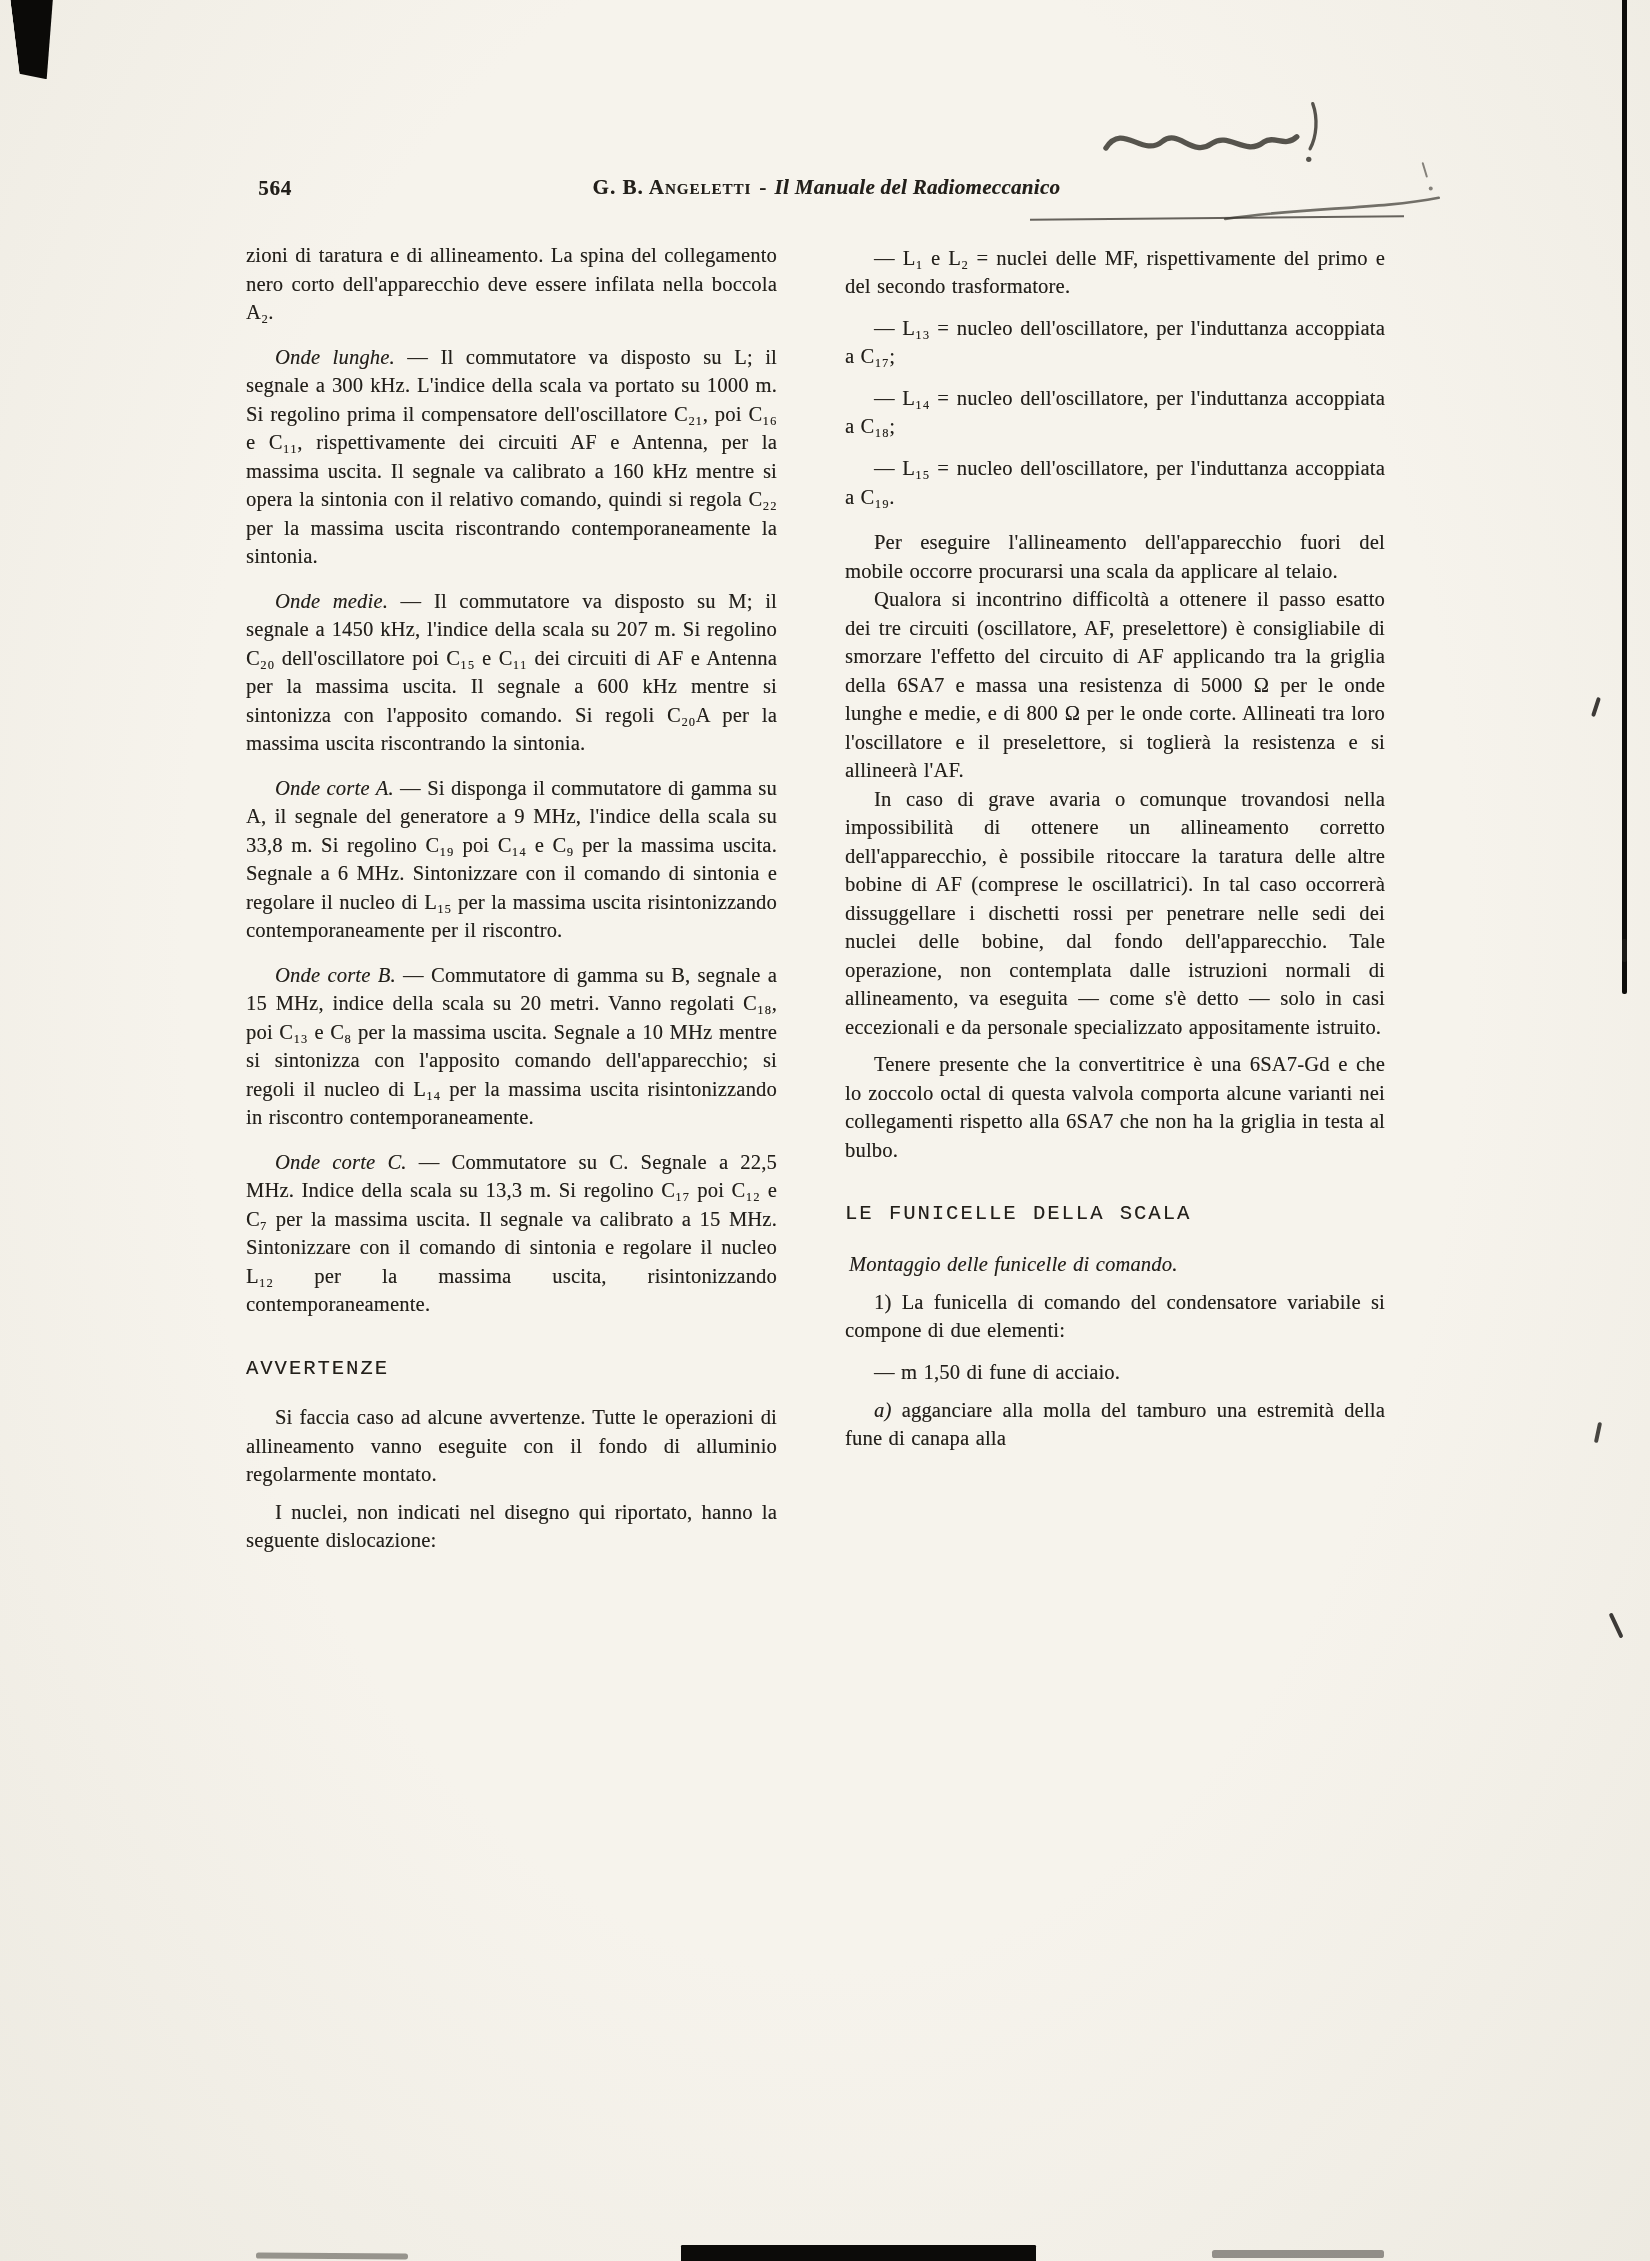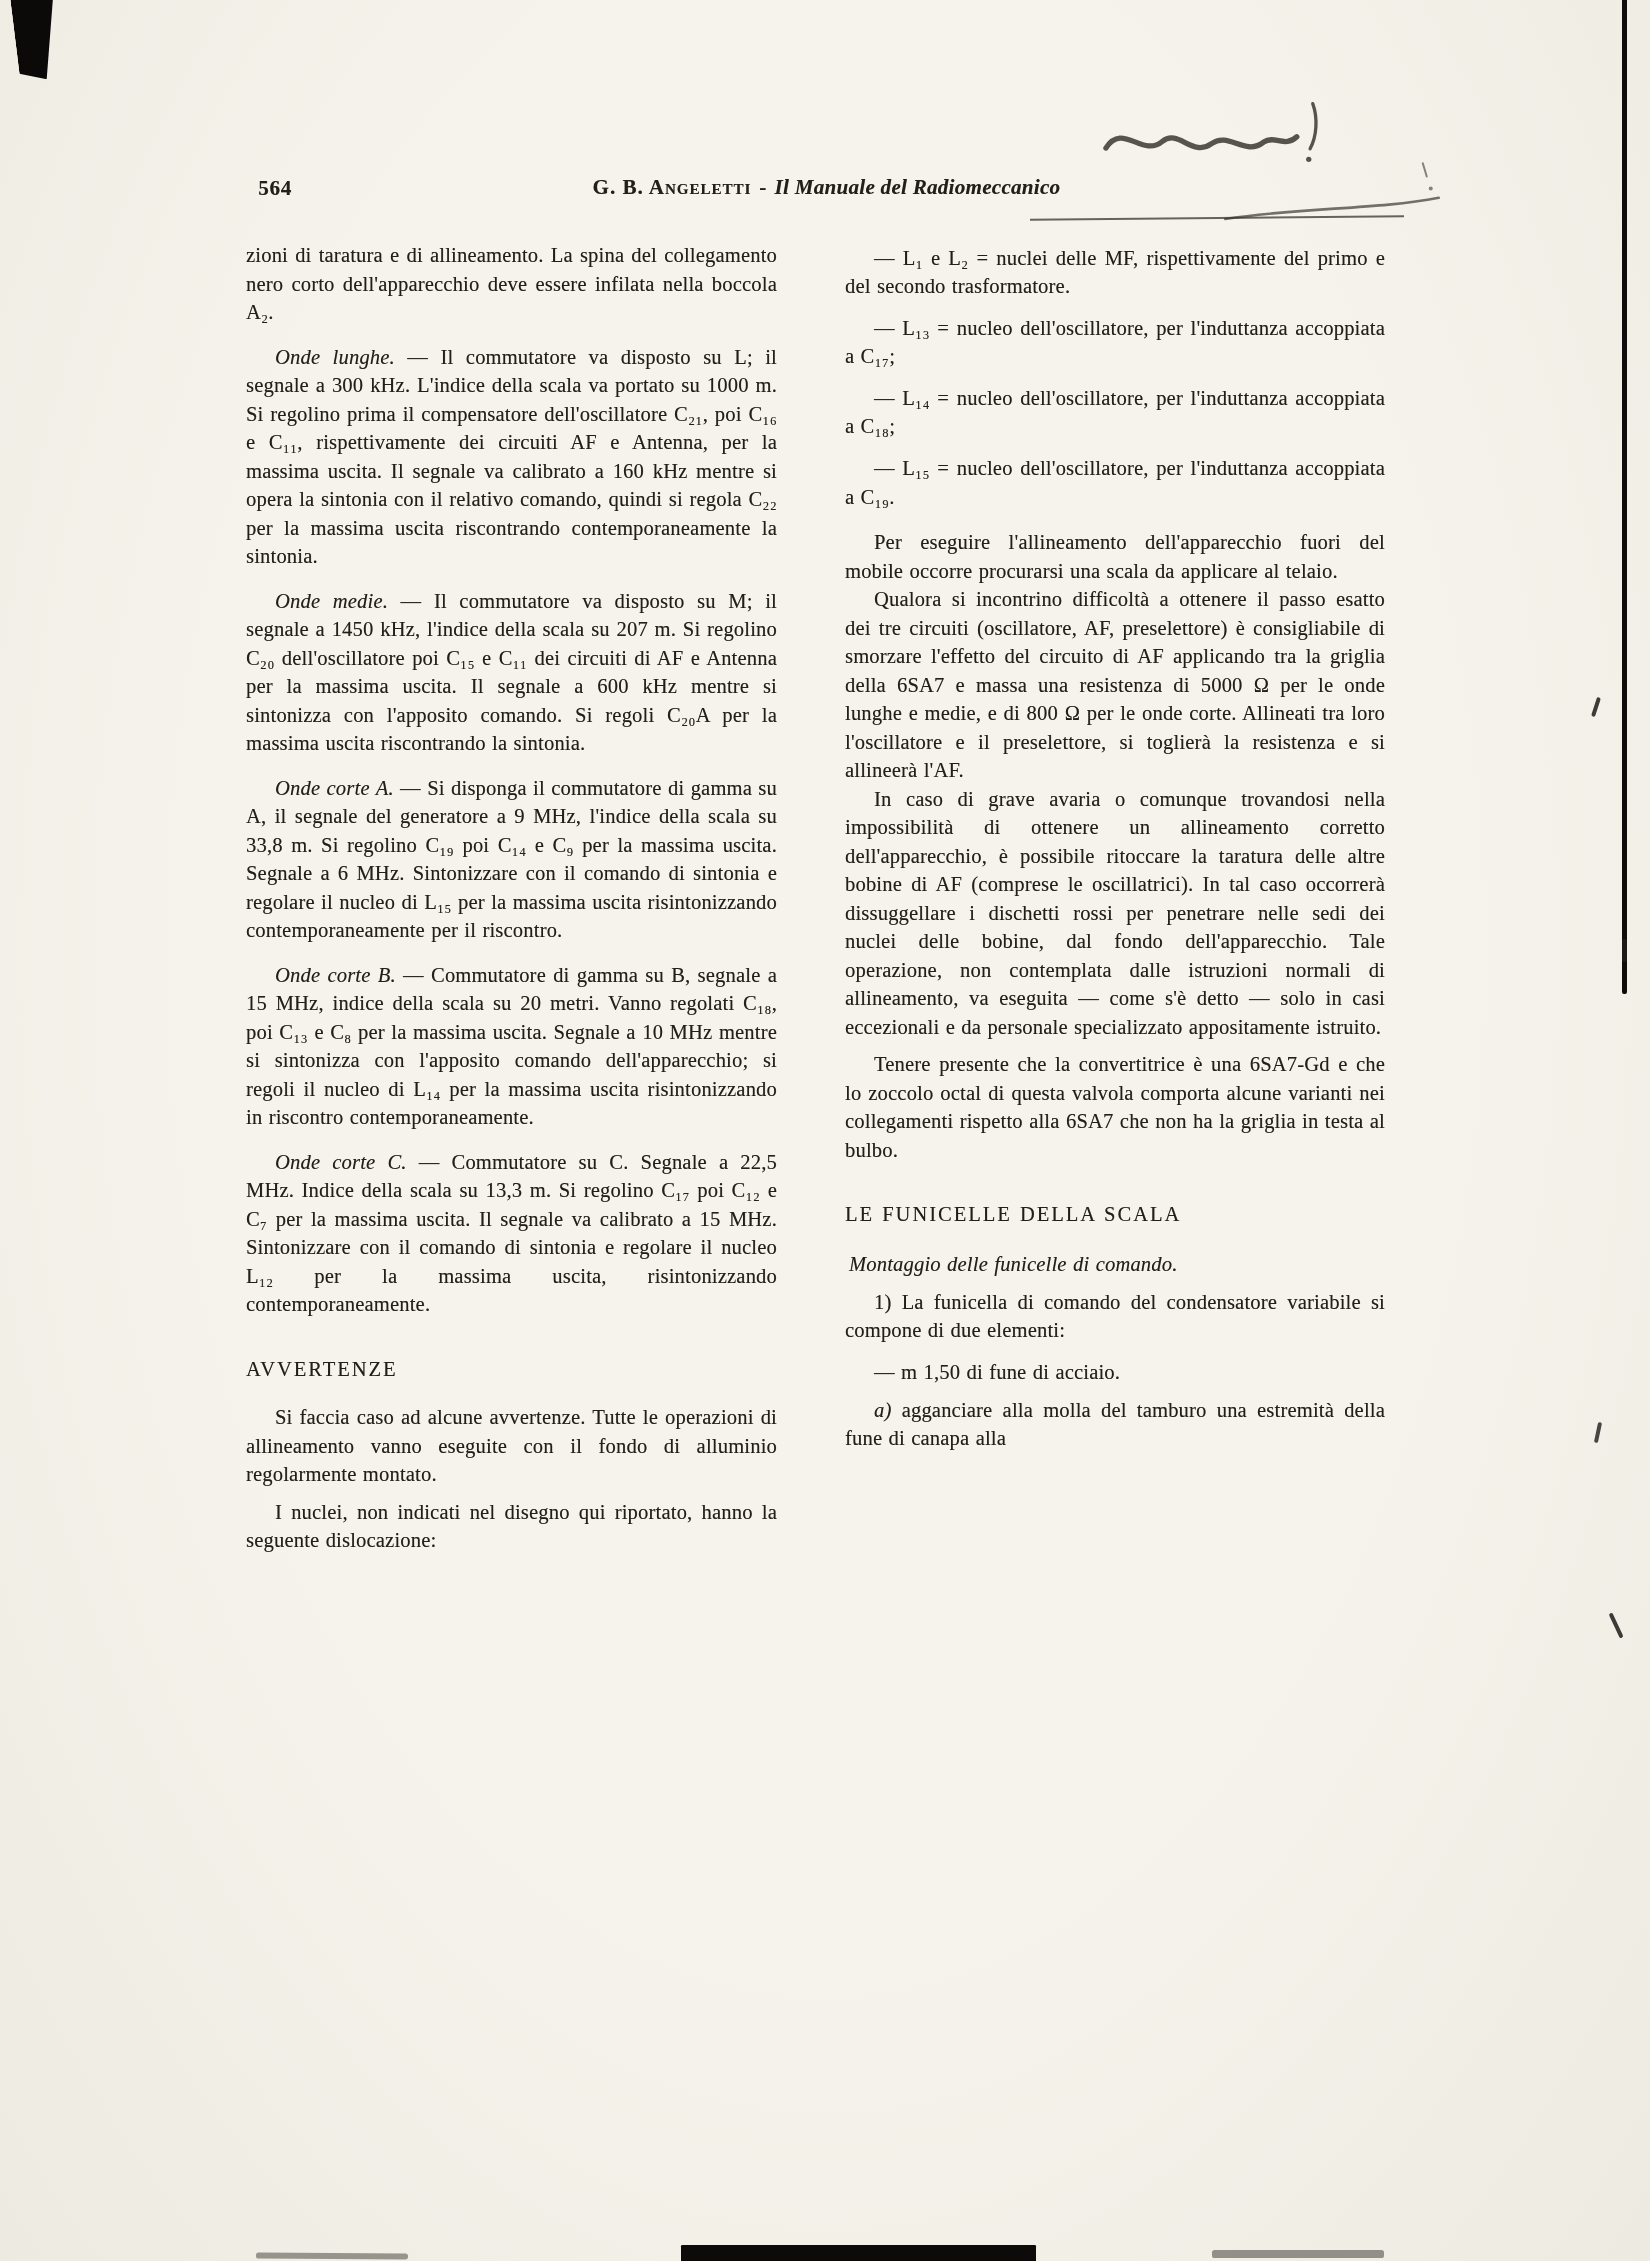--- a/index.html
+++ b/index.html
@@ -41,21 +41,21 @@
   .colR{width:540px;flex:none;}
   .para{margin:0;text-indent:29px;}
   .cont{text-indent:0;}
   .sect{margin-top:16px;}
   .mt-sm{margin-top:9.3px;}
   .mt-lg{margin-top:17px;}
   .item{margin-top:13.2px;}
   .lead{font-style:italic;}
   .subhead{
     margin:36px 0 20px;font-size:20.5px;font-weight:normal;
-    letter-spacing:2px;text-indent:0;text-align:left;
+    letter-spacing:2px;text-indent:0;text-align:left;font-family:Liberation Mono, monospace;
   }
   .ital-head{font-style:italic;margin-top:21px;text-indent:4px;}
   
   .corner-mark{
     position:absolute;left:14.6px;top:-6.6px;width:44px;height:87px;
     background:#0b0a08;transform:rotate(-7deg);
     clip-path:polygon(0 0,100% 0,60% 100%,0 90%);
   }
   .edge-line{
     position:absolute;left:1622px;top:-5.3px;width:4.6px;height:999px;

